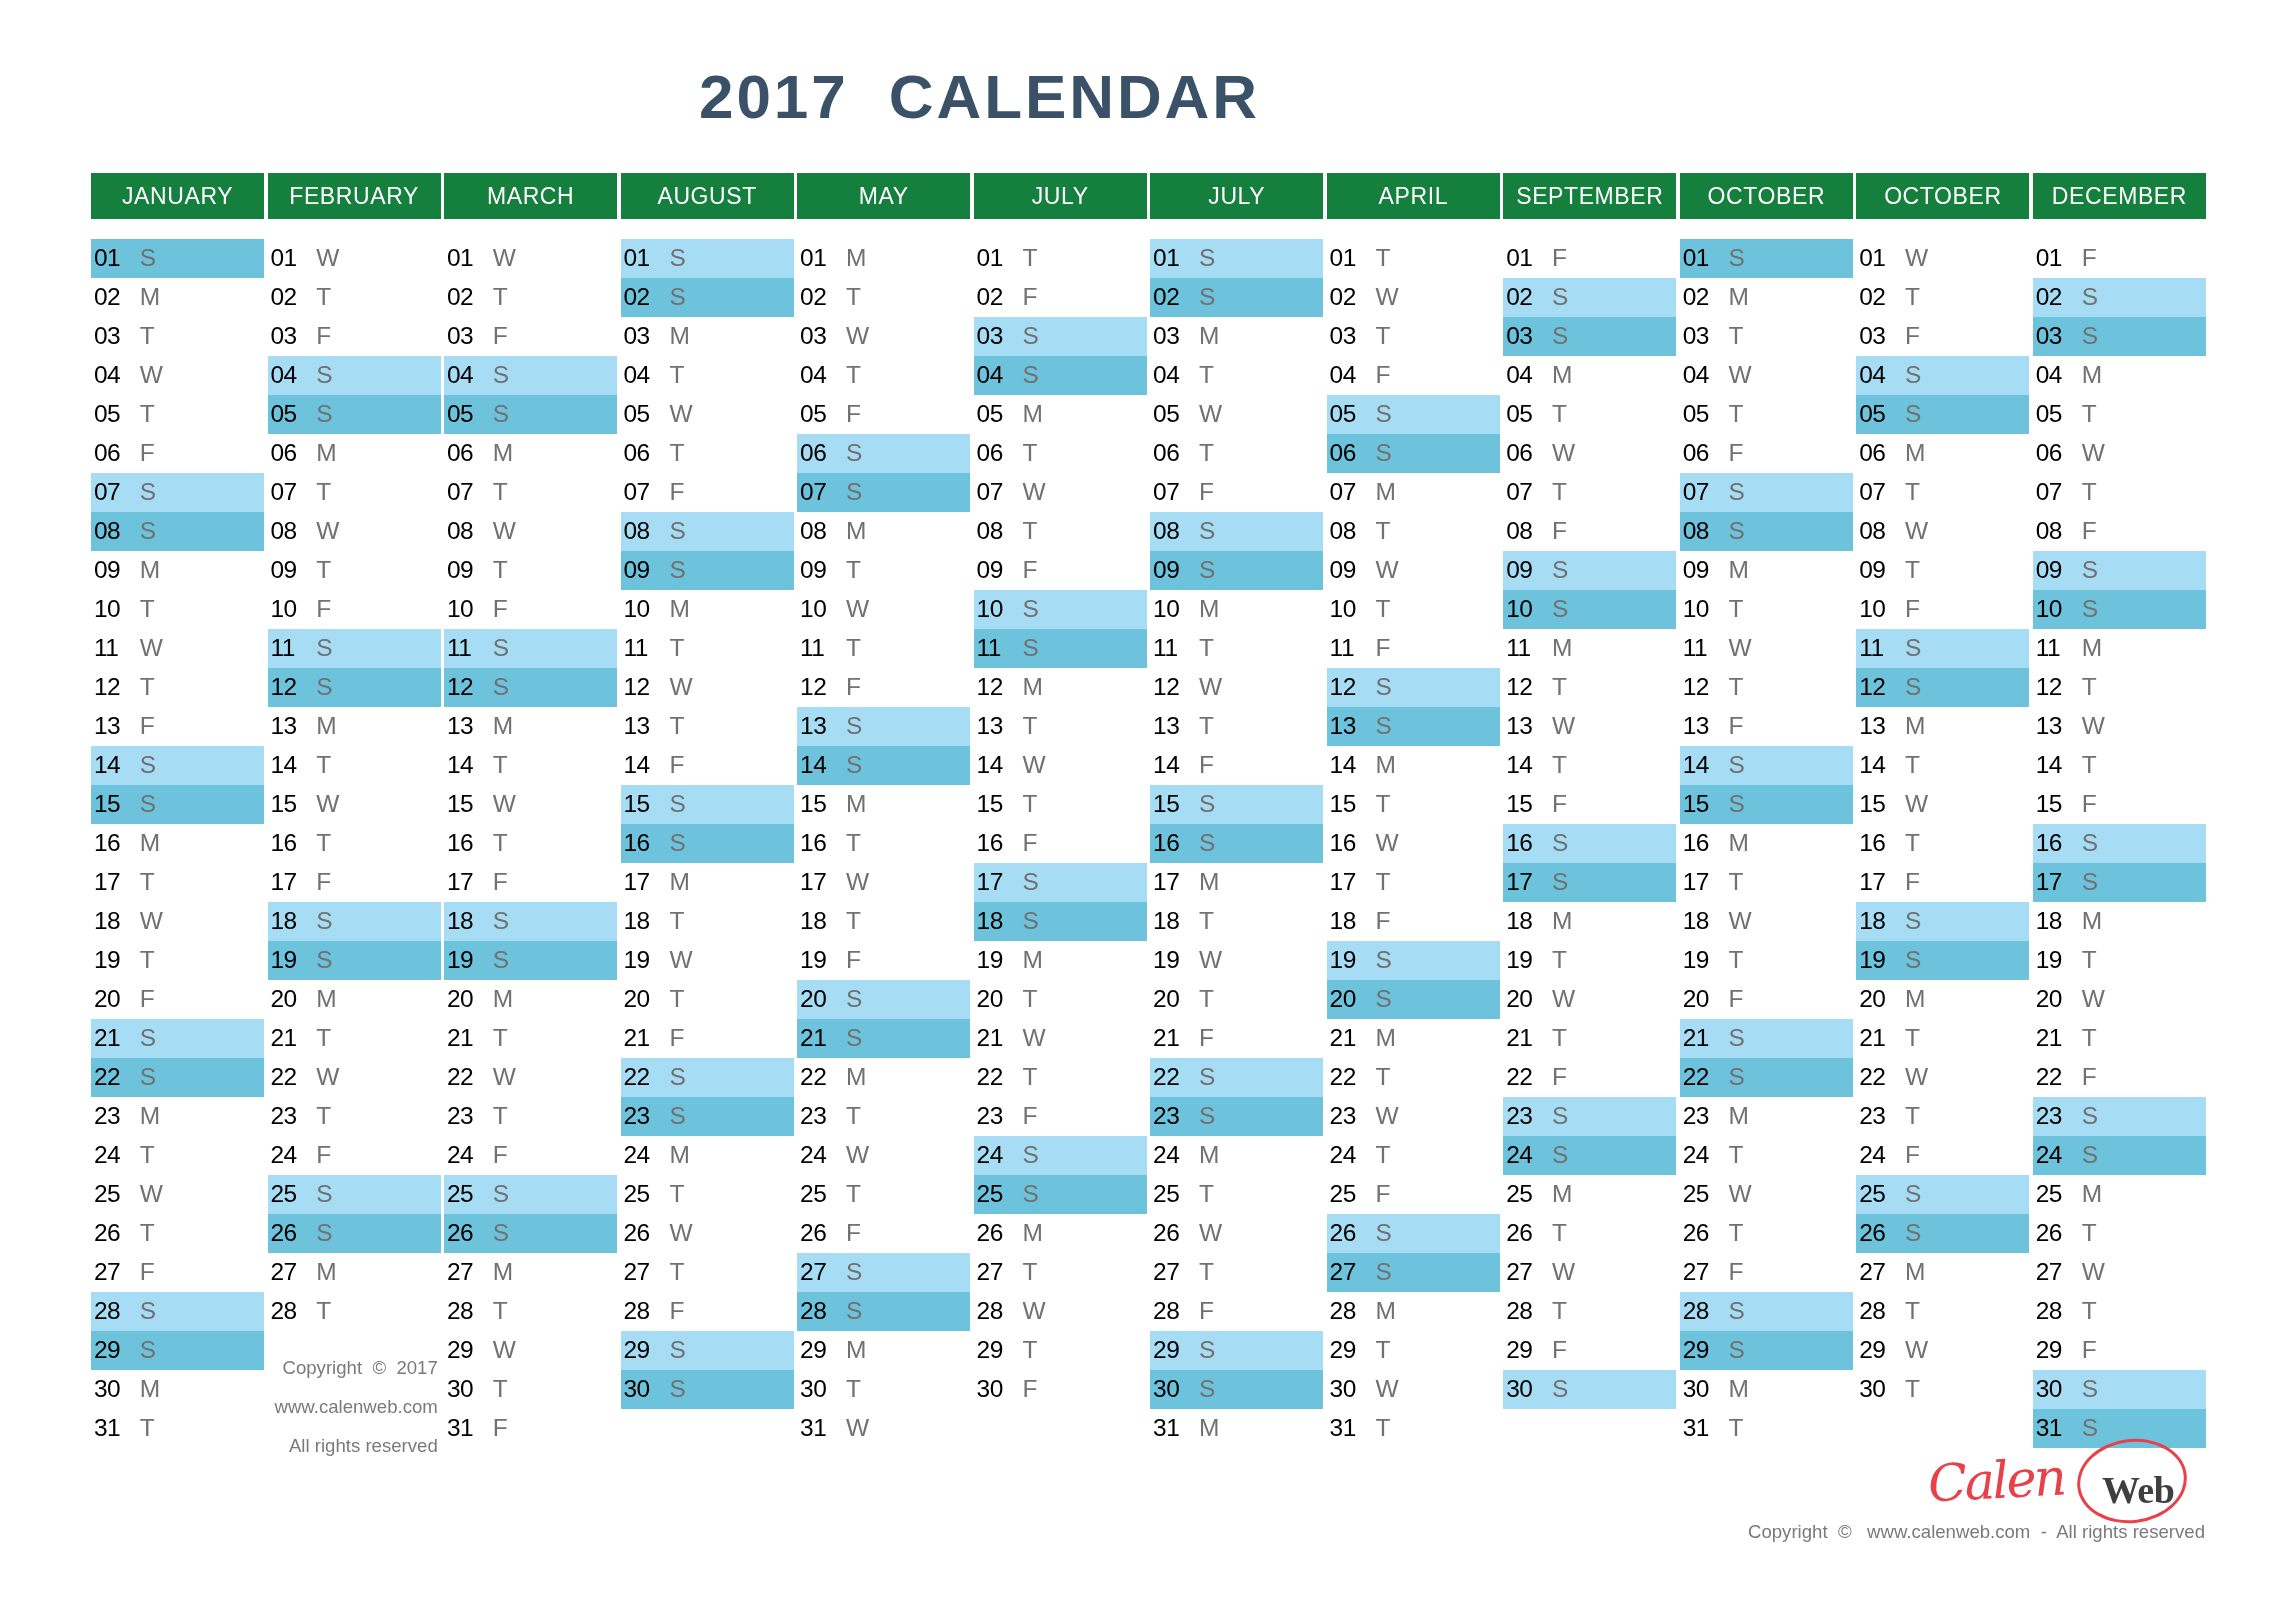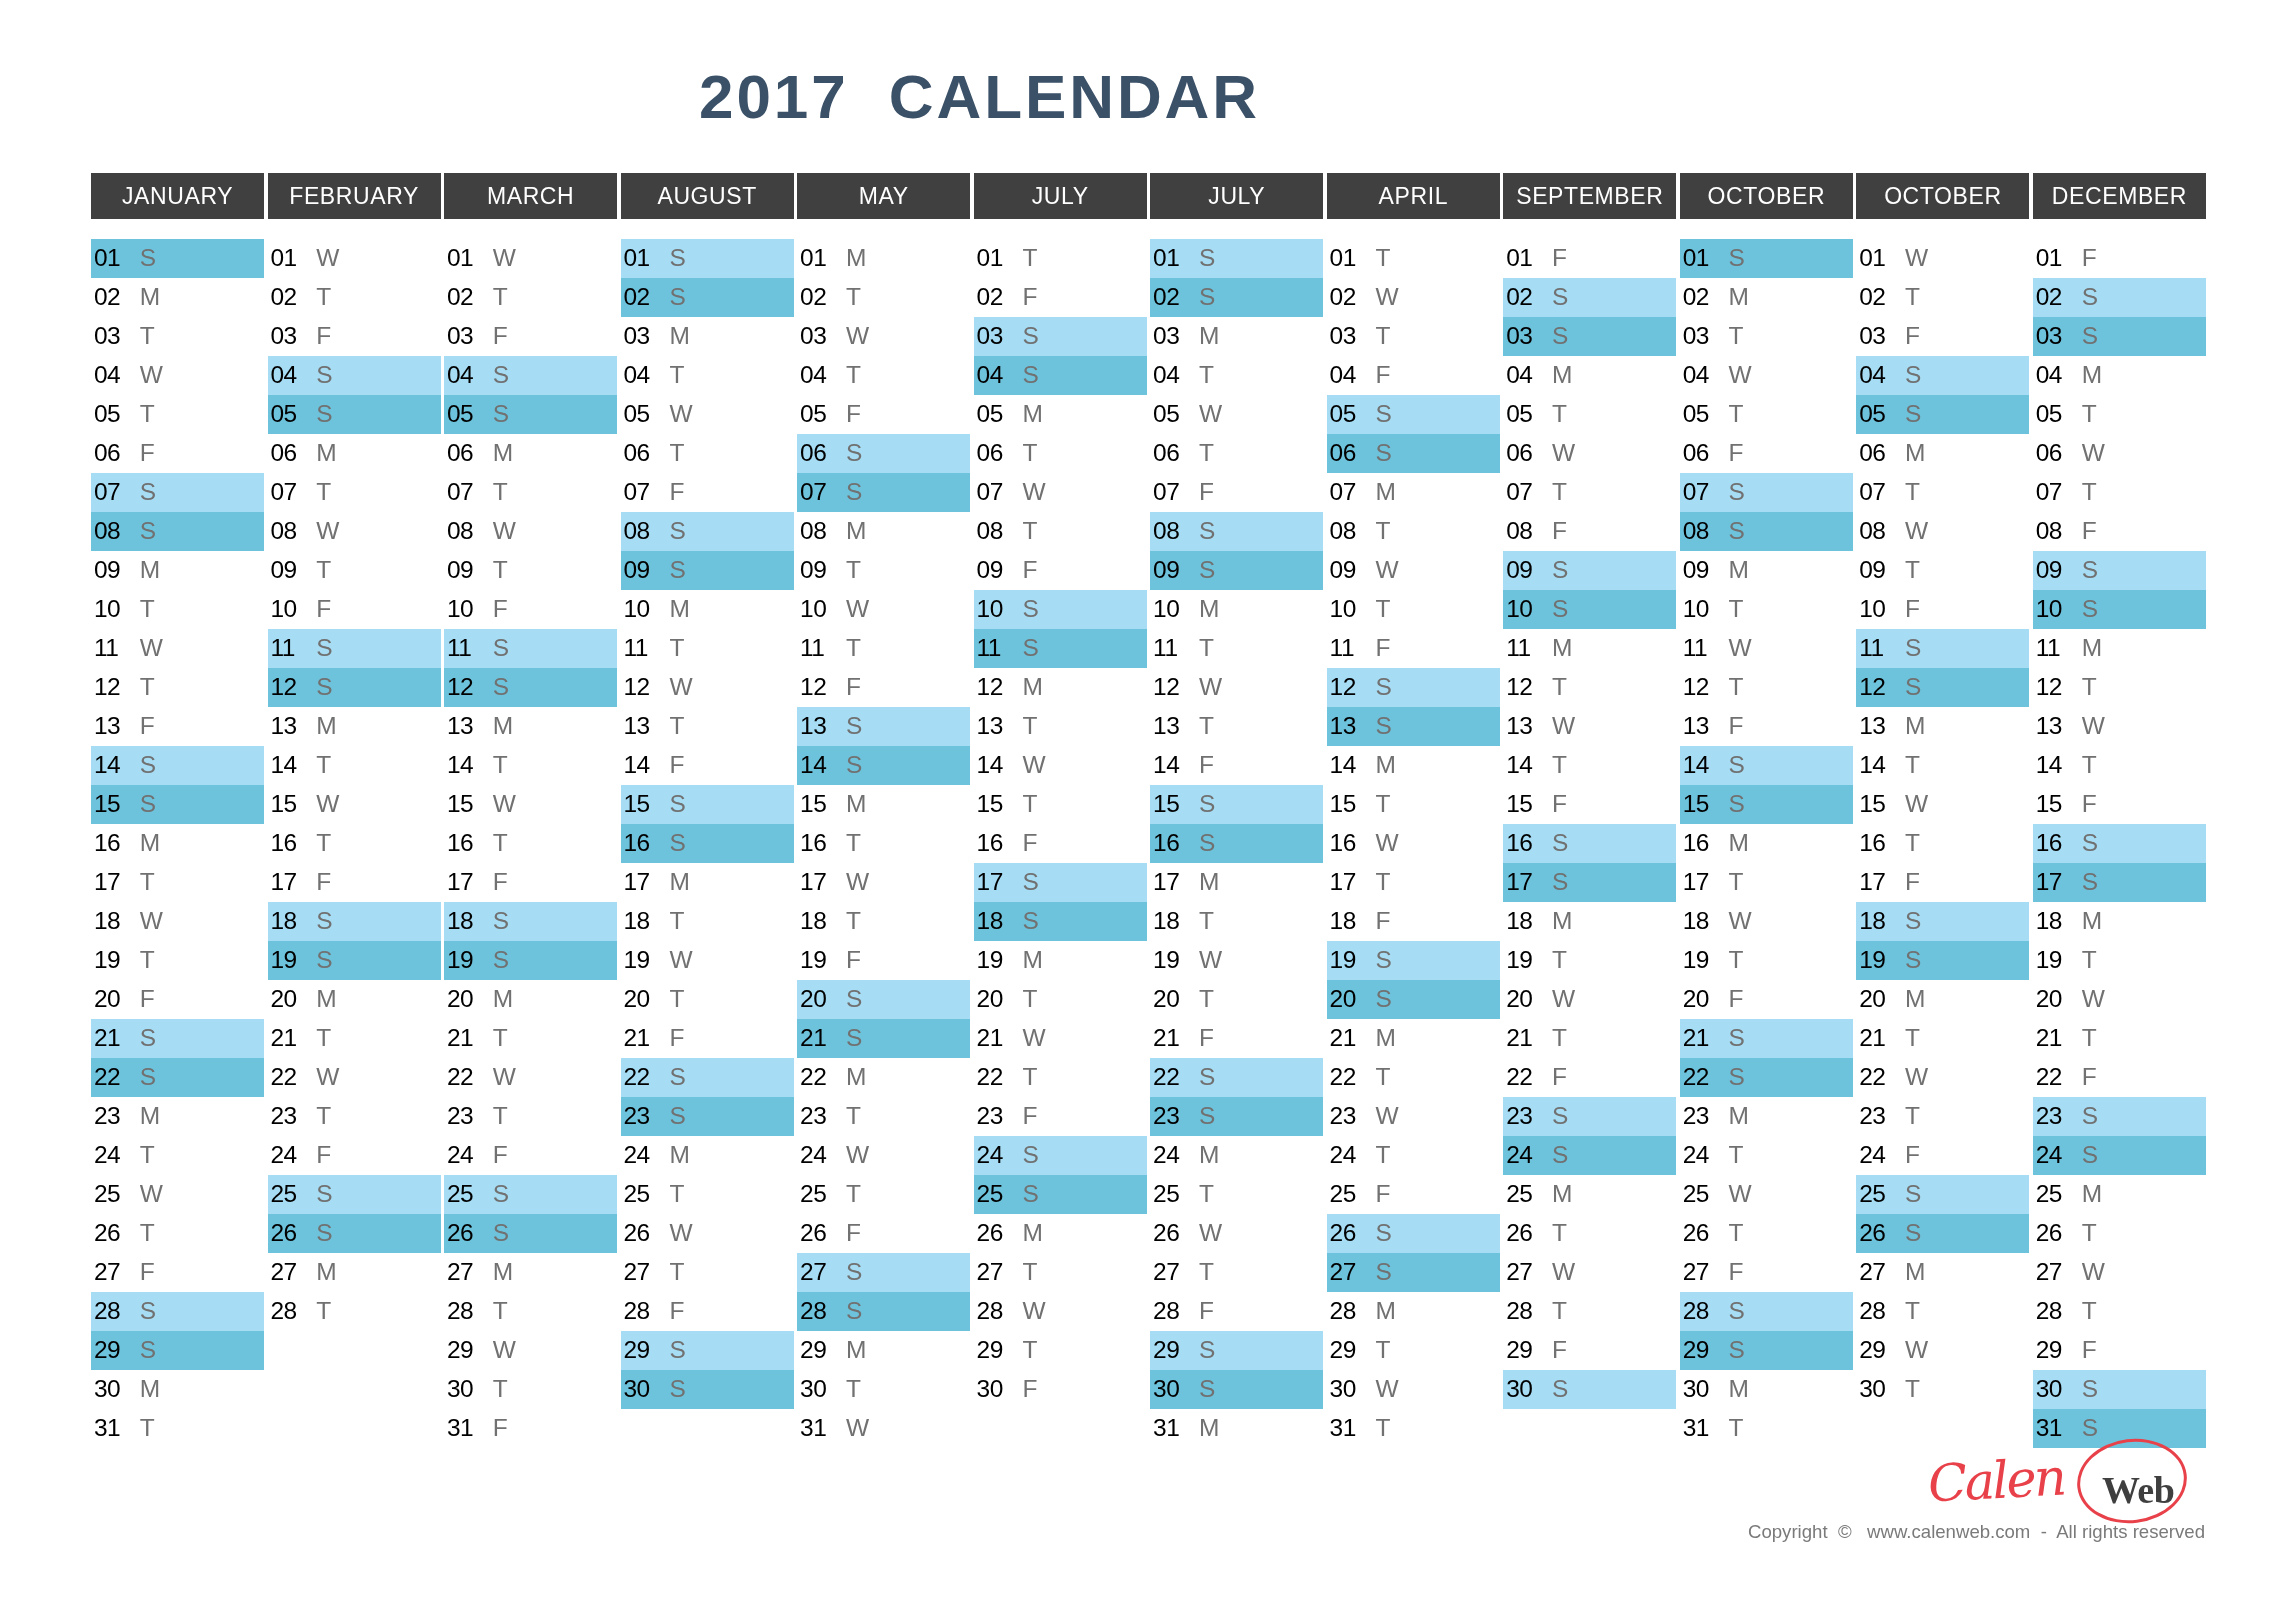--- a/index.html
+++ b/index.html
@@ -40,21 +40,21 @@
     display: flex;
     gap: 3.4px;
   }
   .month-column {
     flex: 1 1 0;
     min-width: 0;
     position: relative;
   }
   .month-header {
     height: 46px;
-    background: #404040;
+    background: #15803d;
     color: #ffffff;
     display: flex;
     align-items: center;
     justify-content: center;
     font-family: "Liberation Sans Narrow", "Liberation Sans", sans-serif;
     font-size: 23px;
     font-weight: normal;
     letter-spacing: 0.6px;
     line-height: 1;
   }
@@ -405,20 +405,21 @@
           <span class="day-num">27</span>
           <span class="day-letter">M</span>
         </div>
         <div class="day-row">
           <span class="day-num">28</span>
           <span class="day-letter">T</span>
         </div>
         <div class="day-row empty"></div>
         <div class="day-row empty"></div>
         <div class="day-row empty"></div>
+        <div class="feb-copyright"><div>Copyright  ©  2017</div><div>www.calenweb.com</div><div>All rights reserved</div></div>
       </div>
     </div>
     <div class="month-column">
       <div class="month-header">MARCH</div>
       <div class="days-list">
         <div class="day-row">
           <span class="day-num">01</span>
           <span class="day-letter">W</span>
         </div>
         <div class="day-row">

